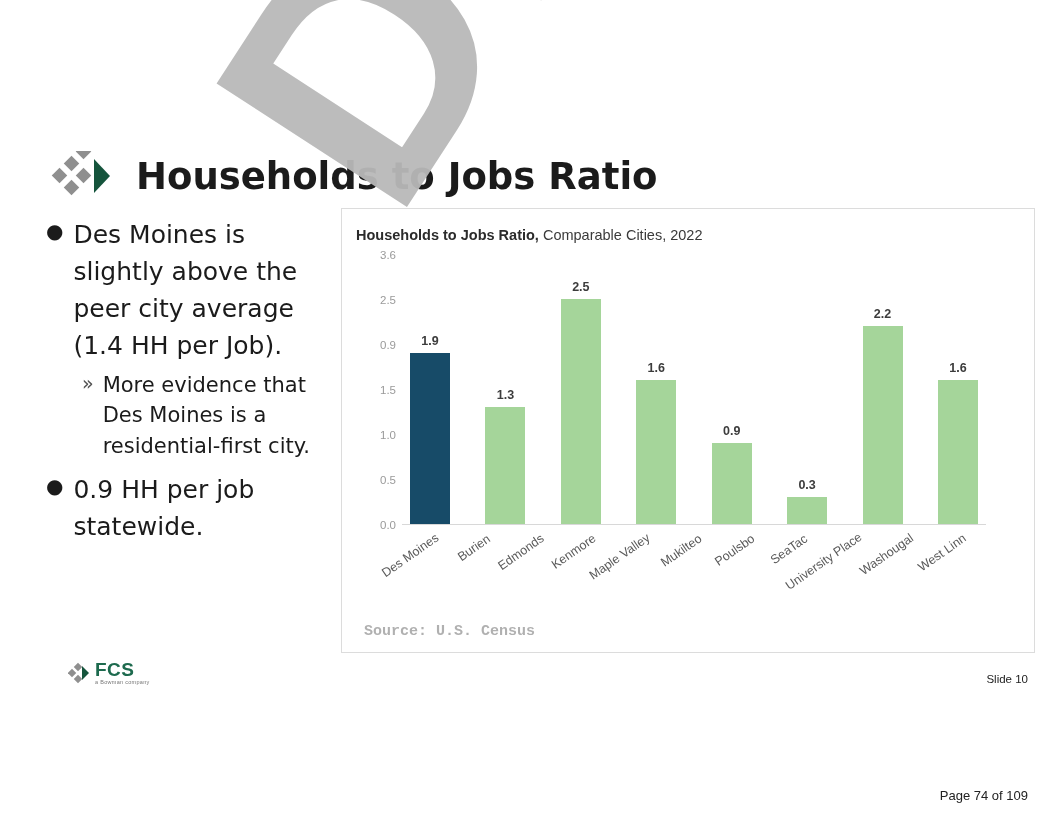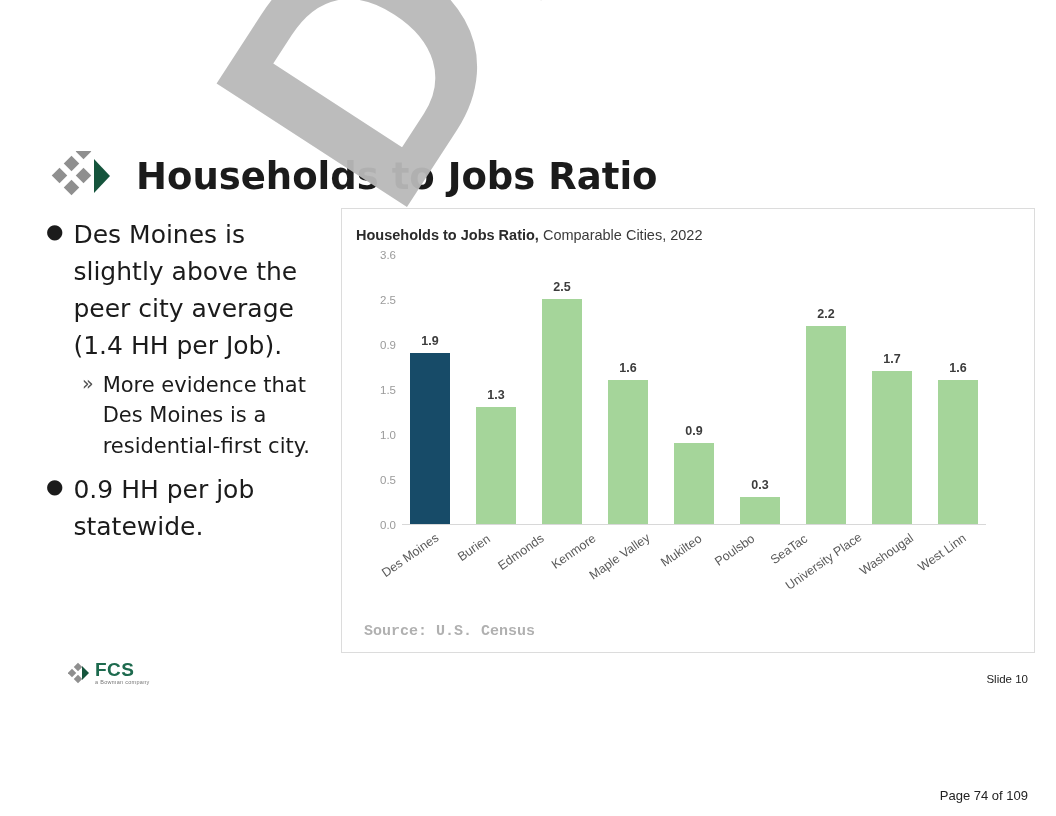--- a/index.html
+++ b/index.html
@@ -356,24 +356,20 @@
           </div>
           <div class="bar-slot">
             <div class="bar-val" style="bottom: 32px;">0.3</div>
             <div class="bar" style="height: 27px; background: rgb(165, 213, 154);"></div>
           </div>
           <div class="bar-slot">
             <div class="bar-val" style="bottom: 203px; text-align: center;">2.2</div>
             <div class="bar" style="height: 198px; background: rgb(165, 213, 154);"></div>
           </div>
           <div class="bar-slot">
-            <div class="bar-val" style="bottom: 158px;">1.7</div>
-            <div class="bar" style="height: 153px; background: rgb(165, 213, 154);"></div>
-          </div>
-          <div class="bar-slot">
             <div class="bar-val" style="bottom: 149px;">1.6</div>
             <div class="bar" style="height: 144px; background: rgb(165, 213, 154);"></div>
           </div>
         </div>
       <div class="x-labels" id="x-labels">
           <div class="x-slot">
             <div class="x-label">Des Moines</div>
           </div>
           <div class="x-slot">
             <div class="x-label">Burien</div>

